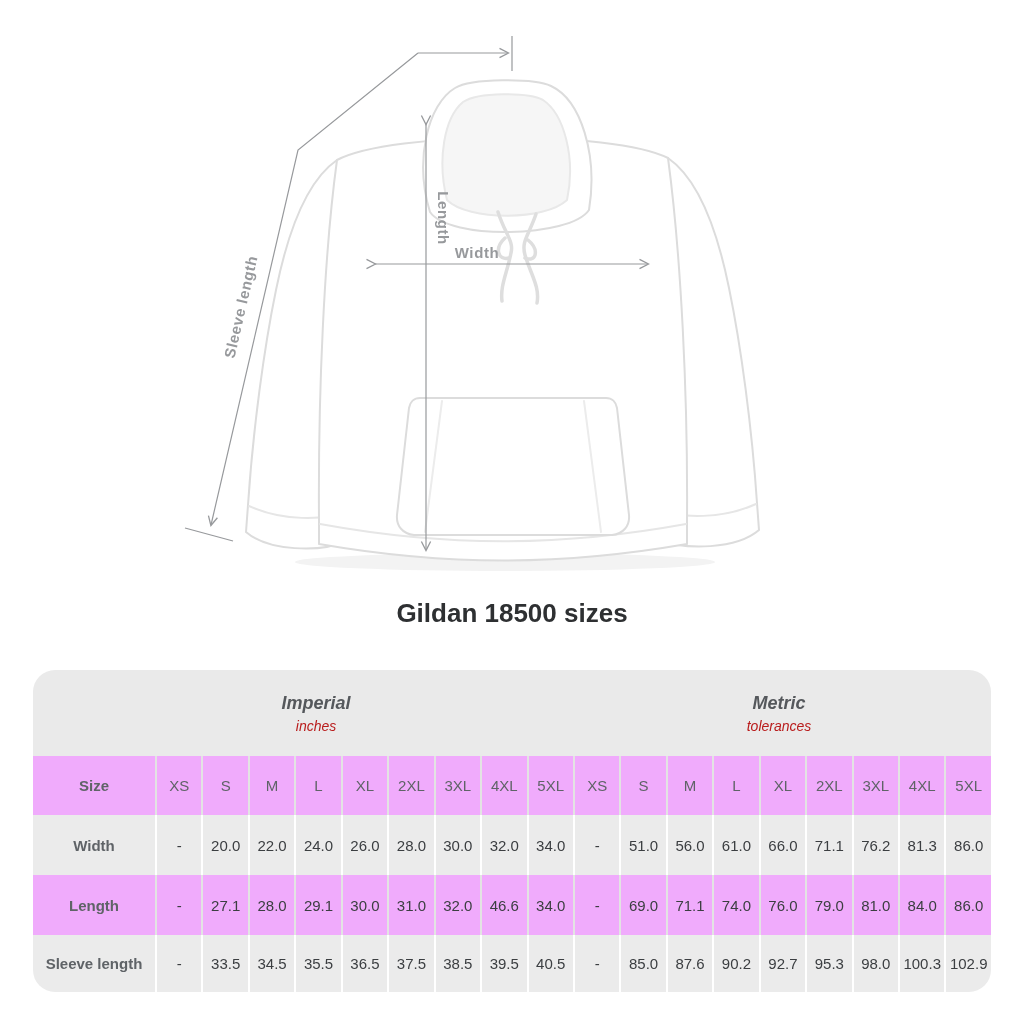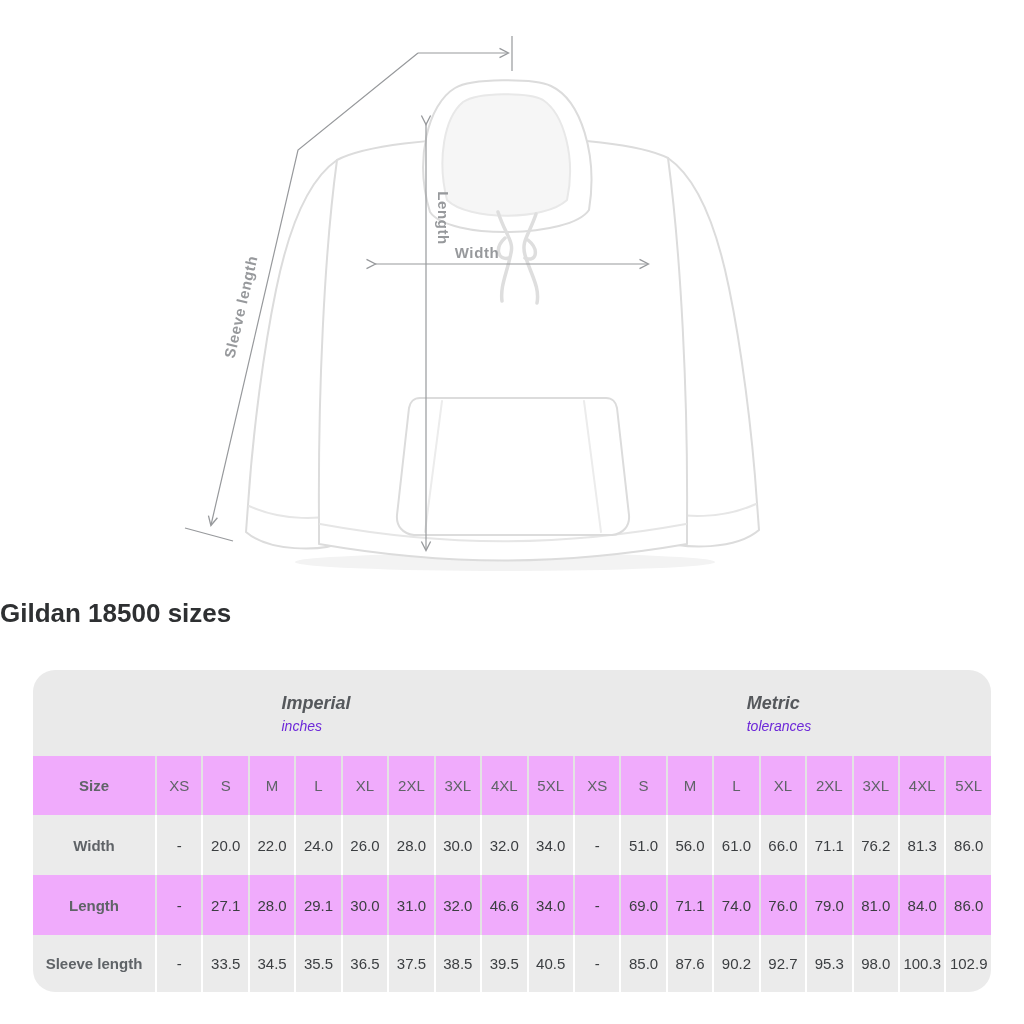--- a/index.html
+++ b/index.html
@@ -4,37 +4,37 @@
 <style>
   html,body{margin:0;padding:0;}
   body{
     width:1024px;height:1024px;overflow:hidden;background:#ffffff;
     font-family:"Liberation Sans", sans-serif;position:relative;
   }
   
   .figure{position:absolute;left:0;top:0;width:1024px;height:600px;}
   .meas-label{fill:#97999c;font-size:15px;font-weight:bold;letter-spacing:.6px;}
   
-  .title-wrap{position:absolute;left:0;top:598px;width:1024px;}
+  .title-wrap{position:absolute;left:0;top:598px;width:1024px;text-align:center;}
   .page-title{font-size:26px;font-weight:bold;color:#2e3032;line-height:30px;}
   .page-subtitle{font-size:15.5px;font-style:italic;color:#5a5e62;margin-top:7px;}
   
   .chart{
     position:absolute;left:33px;top:670px;width:958px;height:322px;
     border-radius:22px;overflow:hidden;background:#ffffff;
   }
   .band{
     position:relative;height:86px;background:#eaeaea;
   }
   .band .sec{
     position:absolute;top:50%;transform:translate(-50%,-50%);
-    white-space:nowrap;color:#55585c;
+    text-align:center;white-space:nowrap;color:#55585c;
   }
   .sec .sec-label{font-size:18px;font-weight:bold;font-style:italic;}
-  .sec .sec-unit{font-size:14px;font-style:italic;color:#6d28d9;margin-top:4px;font-weight:normal;}
+  .sec .sec-unit{font-size:14px;font-style:italic;color:#b91c1c;margin-top:4px;font-weight:normal;}
   .sec-imperial{left:283px;}
   .sec-metric{left:746px;}
   table.sizes{
     width:958px;border-collapse:separate;border-spacing:0;table-layout:fixed;
   }
   table.sizes td,table.sizes th{
     padding:0;text-align:center;vertical-align:middle;
     font-size:15px;border-left:2px solid transparent;
   }
   table.sizes td:first-child,table.sizes th:first-child{border-left:none;}

